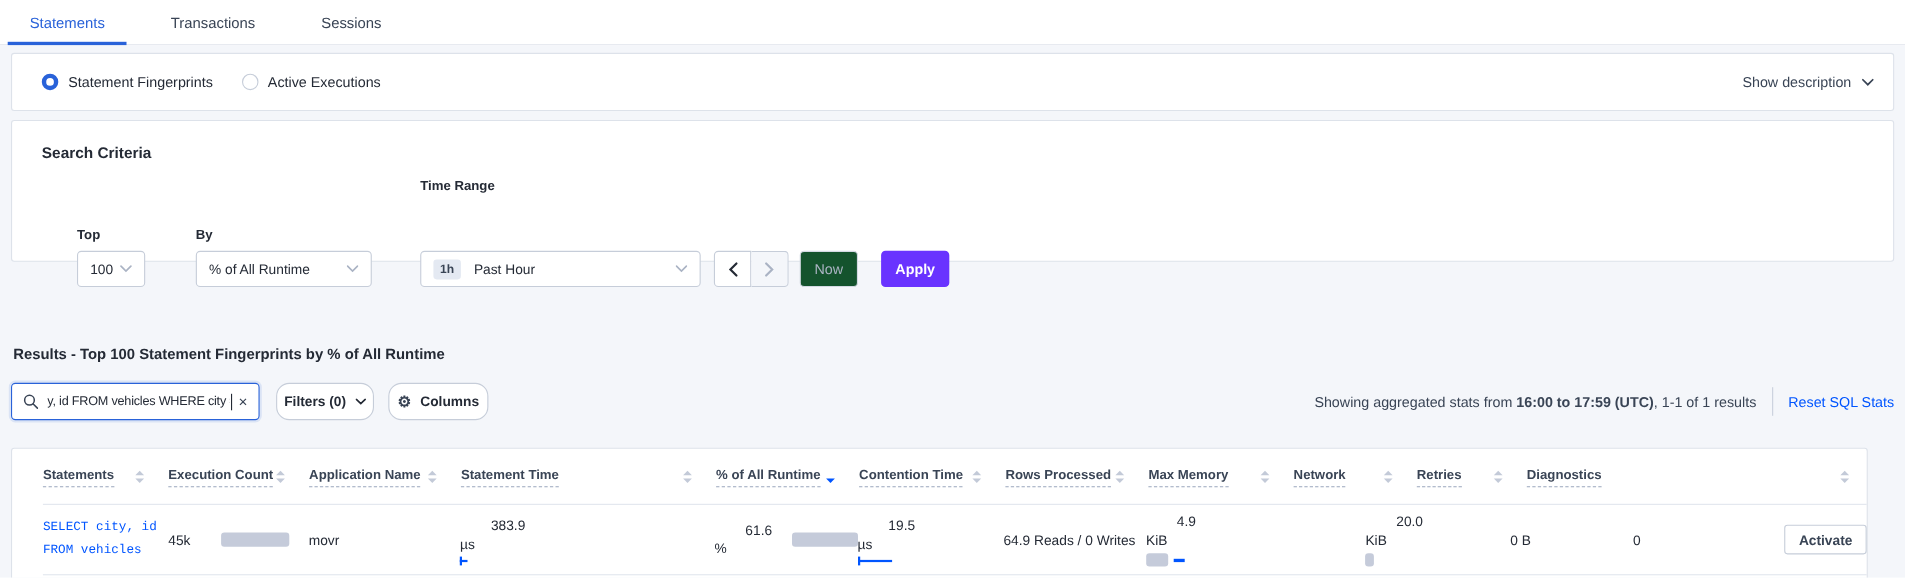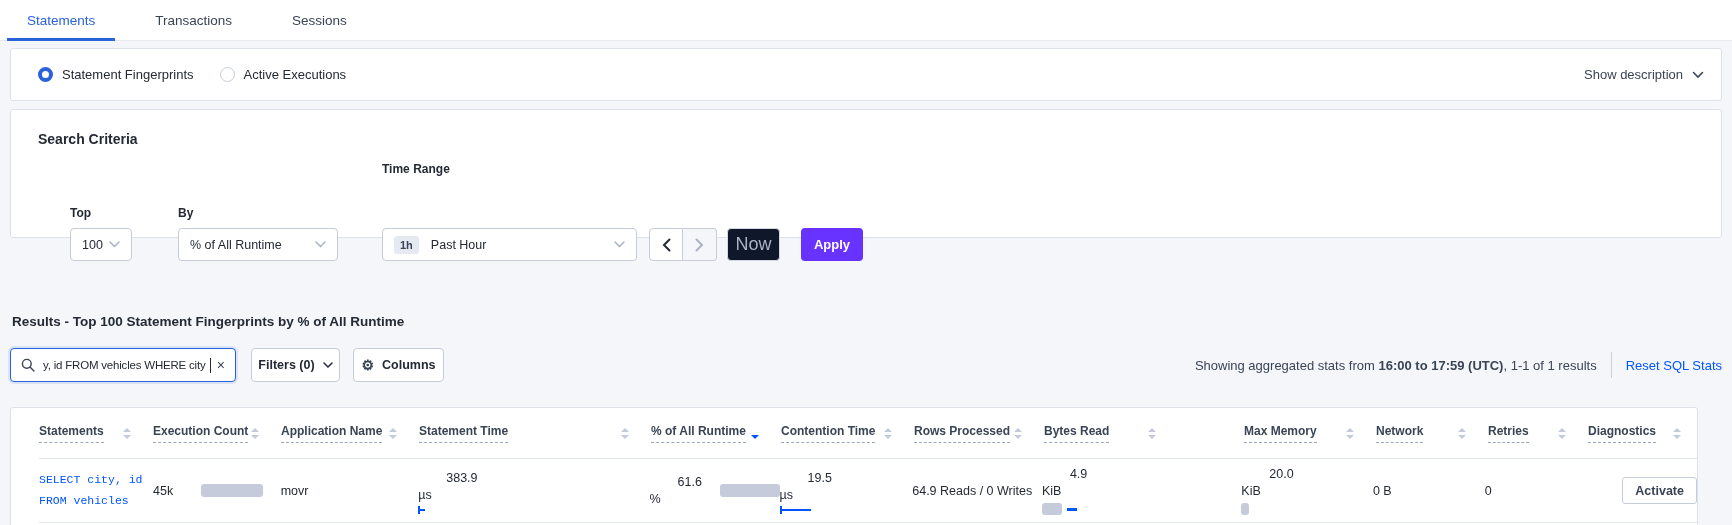--- a/index.html
+++ b/index.html
@@ -42,38 +42,38 @@
   .w-top { width:62px; margin-right:14px; }
   .w-by  { width:160px; margin-right:12px; }
   .w-tr  { width:255px; margin-right:12px;gap:44px; }
   .tr-badge { background:#e4e9f2; border-radius:3px; font-size:11px; font-weight:bold;
     color:#394455; padding:3px 6px; margin-right:12px; }
   .nav-group { display:flex; margin-right:10px; }
   .nav-btn { width:34px; height:33px; background:#fff; border:1px solid #c6cdd9;
     display:flex; align-items:center; justify-content:center; cursor:pointer; }
   .nav-btn.prev { border-radius:4px 0 0 4px; }
   .nav-btn.next { border-radius:0 4px 4px 0; border-left:none; background:#f4f6fa; }
-  .now-btn { width:53px; height:33px; background:#0f172a; border:1px solid #d4d9e3;
-    border-radius:4px; font-size:18px; color:#aab3c2; display:flex; align-items:center;
+  .now-btn { width:53px; height:33px; background:#14532d; border:1px solid #d4d9e3;
+    border-radius:4px; font-size:13px; color:#aab3c2; display:flex; align-items:center;
     justify-content:center; margin-right:21px; cursor:pointer; }
   .apply-btn { width:62px; height:33px; background:#6933ff; border:none; border-radius:4px;
     color:#fff; font-size:13px; font-weight:bold; font-family:"Liberation Sans",sans-serif;
     cursor:pointer; }
   
   .results-heading { margin:76px 0 0 2px; font-size:13.5px; font-weight:bold; color:#242a35; }
   
   .controls-row { display:flex; align-items:center; margin-top:19px; height:34px; }
   .searchbox { width:226px; height:34px; background:#fff; border:1px solid #2962d9;
     box-shadow:0 0 0 2px rgba(41,98,217,0.12); border-radius:4px; display:flex;
     align-items:center; padding:0 10px; cursor:text; }
   .searchbox .stext { font-size:11.5px; color:#242a35; white-space:nowrap; overflow:hidden;
     letter-spacing:-0.2px; }
   .caret { display:inline-block; width:1px; height:15px; background:#242a35; margin-left:1px; }
   .clear-x { margin-left:auto; font-size:14px; color:#394455; cursor:pointer; padding-left:6px; }
-  .btn-plain { height:34px; background:#fff; border:1px solid #c6cdd9; border-radius:4px;
+  .btn-plain { height:34px; background:#fff; border:1px solid #c6cdd9; border-radius:12px;
     display:flex; align-items:center; justify-content:center; gap:8px; font-size:12.5px;
     font-weight:bold; color:#242a35; cursor:pointer; }
   .filters-btn { width:89px; margin-left:15px; }
   .columns-btn { width:91px; margin-left:13px; }
   .gear { font-size:14px; color:#394455; line-height:1; }
   .stats-note { margin-left:auto; font-size:13px; color:#394455; }
   .vdivider { width:1px; height:26px; background:#c9d0dc; margin:0 14px; }
   .reset-link { font-size:13px; color:#0055ff; cursor:pointer; white-space:nowrap; }
   
   .table-card { margin-top:25px; width:1688px; padding:0 0 10px 28px; }
@@ -266,27 +266,20 @@
             <span class="tri-down"></span>
           </span>
       </div>
       <div class="th c7">
         <span class="lbl">Rows Processed</span>
         <span class="sort">
             <span class="tri-up"></span>
             <span class="tri-down"></span>
           </span>
       </div>
-      <div class="th c8">
-        <span class="lbl">Bytes Read</span>
-        <span class="sort" style="margin-right:88px">
-            <span class="tri-up"></span>
-            <span class="tri-down"></span>
-          </span>
-      </div>
       <div class="th c9">
         <span class="lbl">Max Memory</span>
         <span class="sort">
             <span class="tri-up"></span>
             <span class="tri-down"></span>
           </span>
       </div>
       <div class="th c10">
         <span class="lbl">Network</span>
         <span class="sort">

